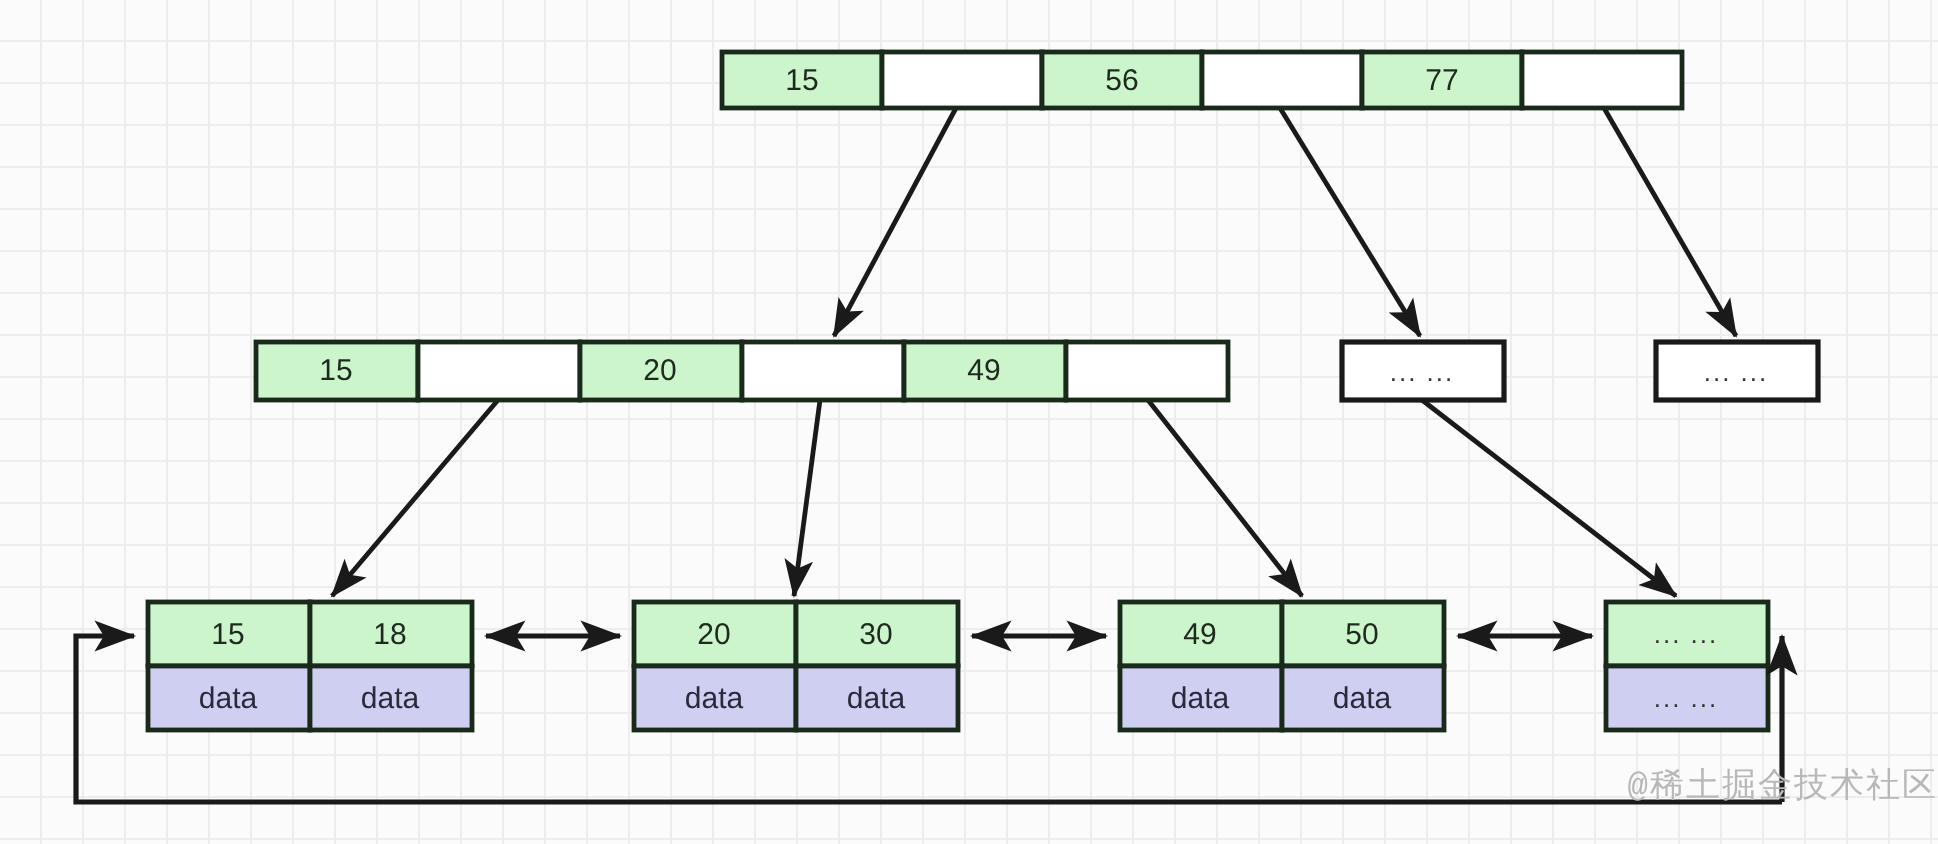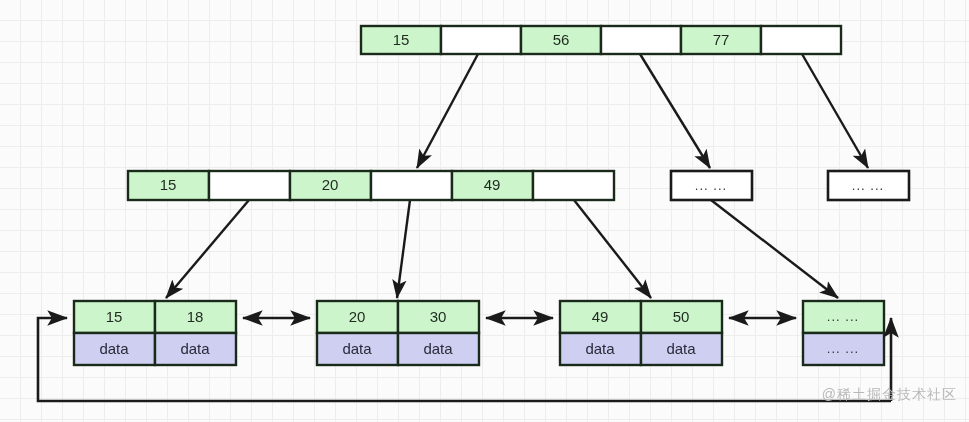--- a/index.html
+++ b/index.html
@@ -71,24 +71,24 @@
     stroke-width: 2.4;
     fill: none;
   }
   .link-line {
     stroke: #1a1a1a;
     stroke-width: 2.6;
     fill: none;
   }
   .watermark {
     position: absolute;
-    right: 12px;
+    right: 0;
     bottom: 18px;
-    font-family: Liberation Sans, sans-serif;
-    font-size: 14px;
+    font-family: Liberation Mono, monospace;
+    font-size: 17px;
     color: #b8b8b8;
     letter-spacing: 1px;
     white-space: nowrap;
     user-select: none;
   }
 </style>
 </head>
 <body>
 
 <div id="canvas">

